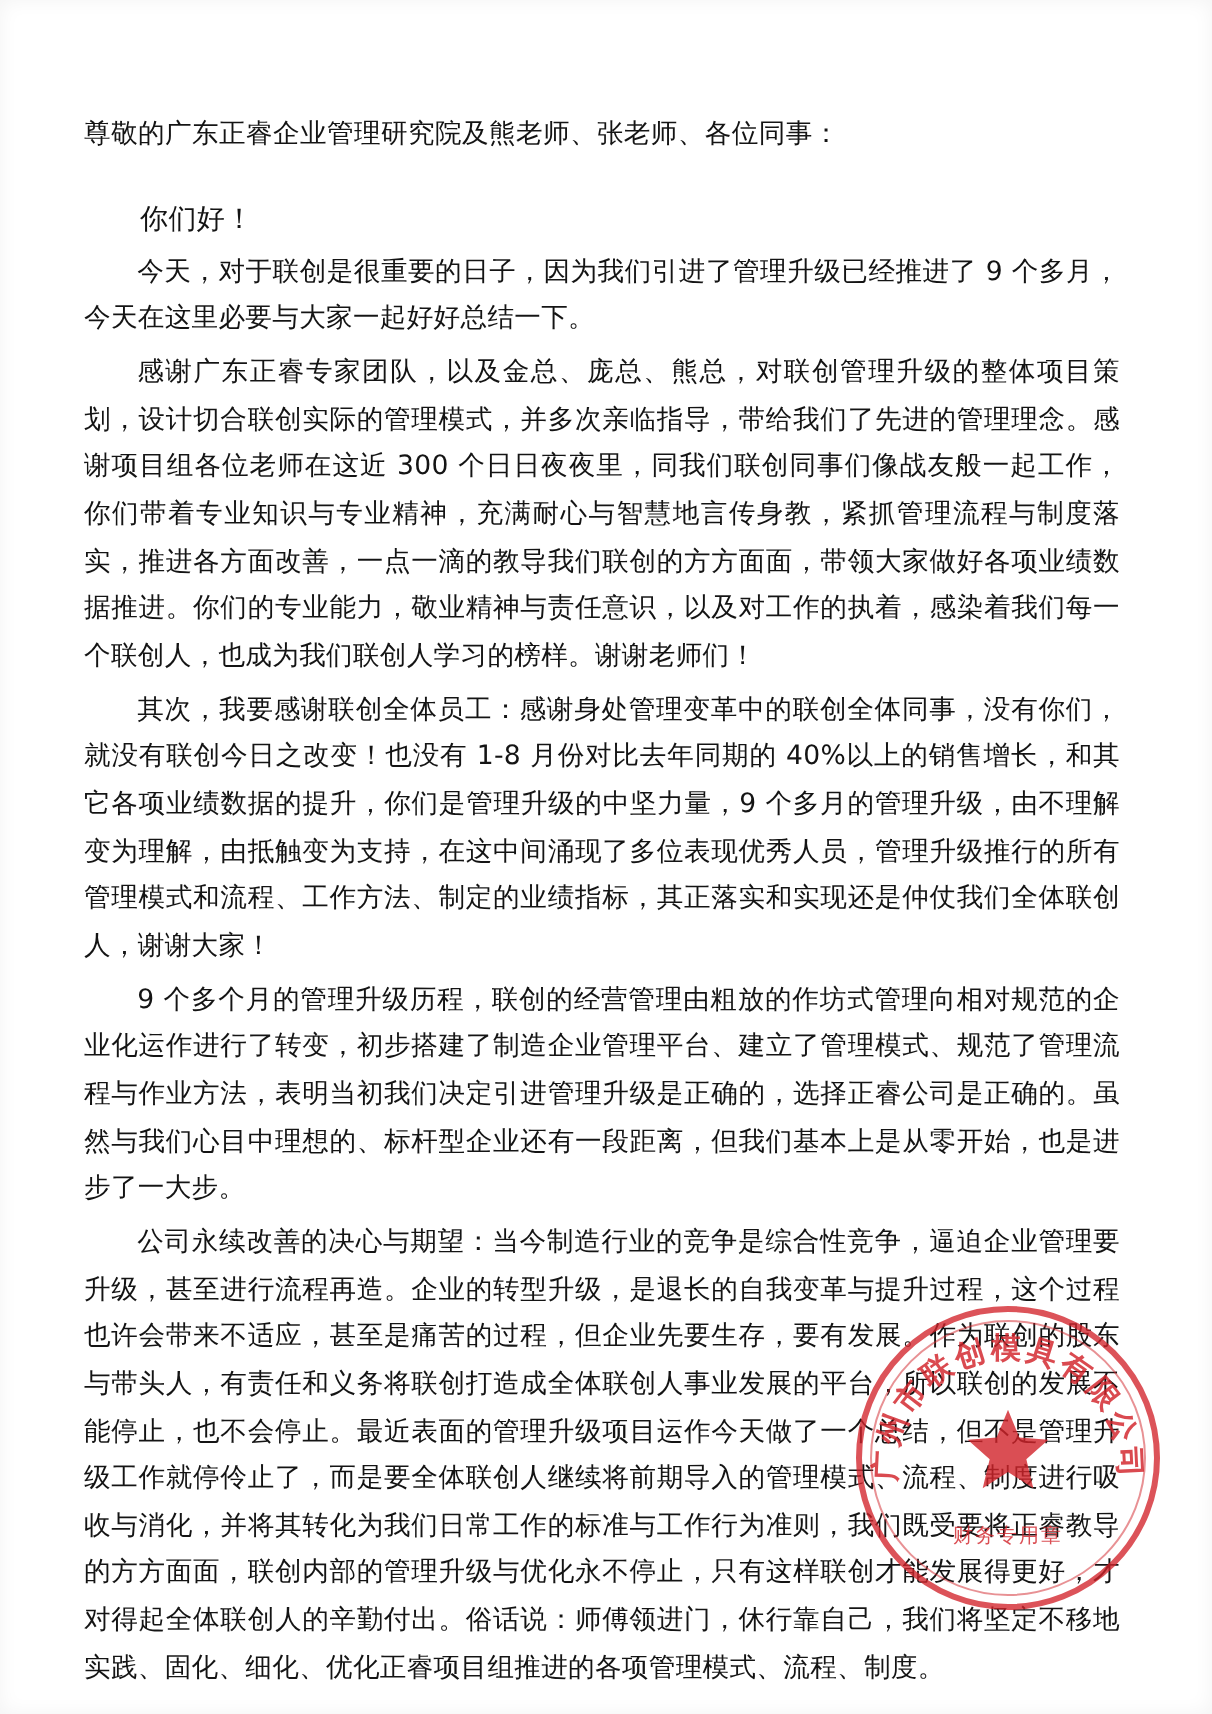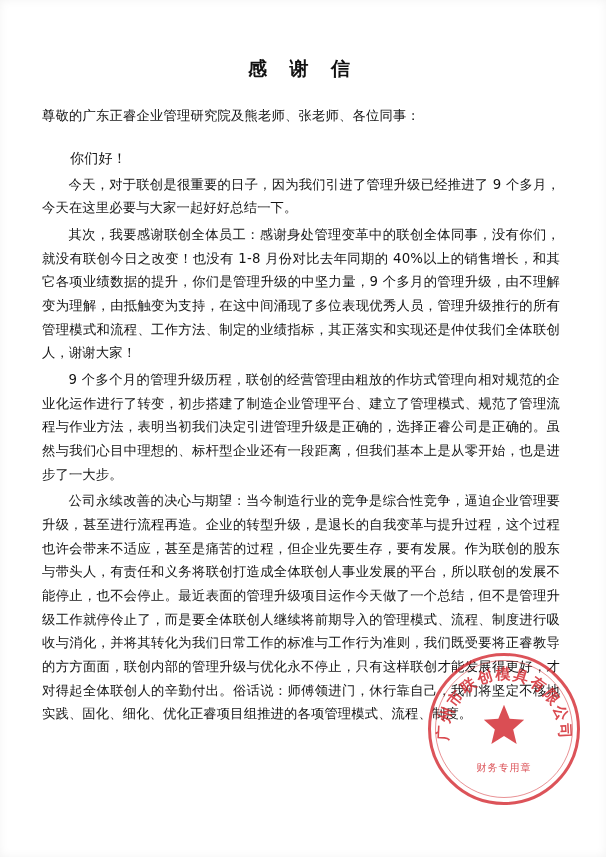--- a/index.html
+++ b/index.html
@@ -130,26 +130,26 @@
     box-shadow: inset 0 0 10px rgba(0,0,0,0.05);
     pointer-events: none;
   }
 </style>
 </head>
 <body>
 
 <div class="page">
   <div class="doc">
 
-    <h1 class="title">感 谢 信</h1>
 
     <div class="salutation">尊敬的广东正睿企业管理研究院及熊老师、张老师、各位同事：</div>
     <div class="greeting">你们好！</div>
 
     <p class="para">今天，对于联创是很重要的日子，因为我们引进了管理升级已经推进了 9 个多月，今天在这里必要与大家一起好好总结一下。</p>
+    <p class="para">感谢广东正睿专家团队，以及金总、庞总、熊总，对联创管理升级的整体项目策划，设计切合联创实际的管理模式，并多次亲临指导，带给我们了先进的管理理念。感谢项目组各位老师在这近 300 个日日夜夜里，同我们联创同事们像战友般一起工作，你们带着专业知识与专业精神，充满耐心与智慧地言传身教，紧抓管理流程与制度落实，推进各方面改善，一点一滴的教导我们联创的方方面面，带领大家做好各项业绩数据推进。你们的专业能力，敬业精神与责任意识，以及对工作的执着，感染着我们每一个联创人，也成为我们联创人学习的榜样。谢谢老师们！</p>
     <p class="para">其次，我要感谢联创全体员工：感谢身处管理变革中的联创全体同事，没有你们，就没有联创今日之改变！也没有 1-8 月份对比去年同期的 40%以上的销售增长，和其它各项业绩数据的提升，你们是管理升级的中坚力量，9 个多月的管理升级，由不理解变为理解，由抵触变为支持，在这中间涌现了多位表现优秀人员，管理升级推行的所有管理模式和流程、工作方法、制定的业绩指标，其正落实和实现还是仲仗我们全体联创人，谢谢大家！</p>
     <p class="para">9 个多个月的管理升级历程，联创的经营管理由粗放的作坊式管理向相对规范的企业化运作进行了转变，初步搭建了制造企业管理平台、建立了管理模式、规范了管理流程与作业方法，表明当初我们决定引进管理升级是正确的，选择正睿公司是正确的。虽然与我们心目中理想的、标杆型企业还有一段距离，但我们基本上是从零开始，也是进步了一大步。</p>
     <p class="para">公司永续改善的决心与期望：当今制造行业的竞争是综合性竞争，逼迫企业管理要升级，甚至进行流程再造。企业的转型升级，是退长的自我变革与提升过程，这个过程也许会带来不适应，甚至是痛苦的过程，但企业先要生存，要有发展。作为联创的股东与带头人，有责任和义务将联创打造成全体联创人事业发展的平台，所以联创的发展不能停止，也不会停止。最近表面的管理升级项目运作今天做了一个总结，但不是管理升级工作就停伶止了，而是要全体联创人继续将前期导入的管理模式、流程、制度进行吸收与消化，并将其转化为我们日常工作的标准与工作行为准则，我们既受要将正睿教导的方方面面，联创内部的管理升级与优化永不停止，只有这样联创才能发展得更好，才对得起全体联创人的辛勤付出。俗话说：师傅领进门，休行靠自己，我们将坚定不移地实践、固化、细化、优化正睿项目组推进的各项管理模式、流程、制度。</p>
 
   </div>
 
   <div class="seal">
     <div class="seal-ring"></div>
     <div class="seal-ring inner"></div>
     <svg class="seal-arc" viewBox="0 0 152 152">

